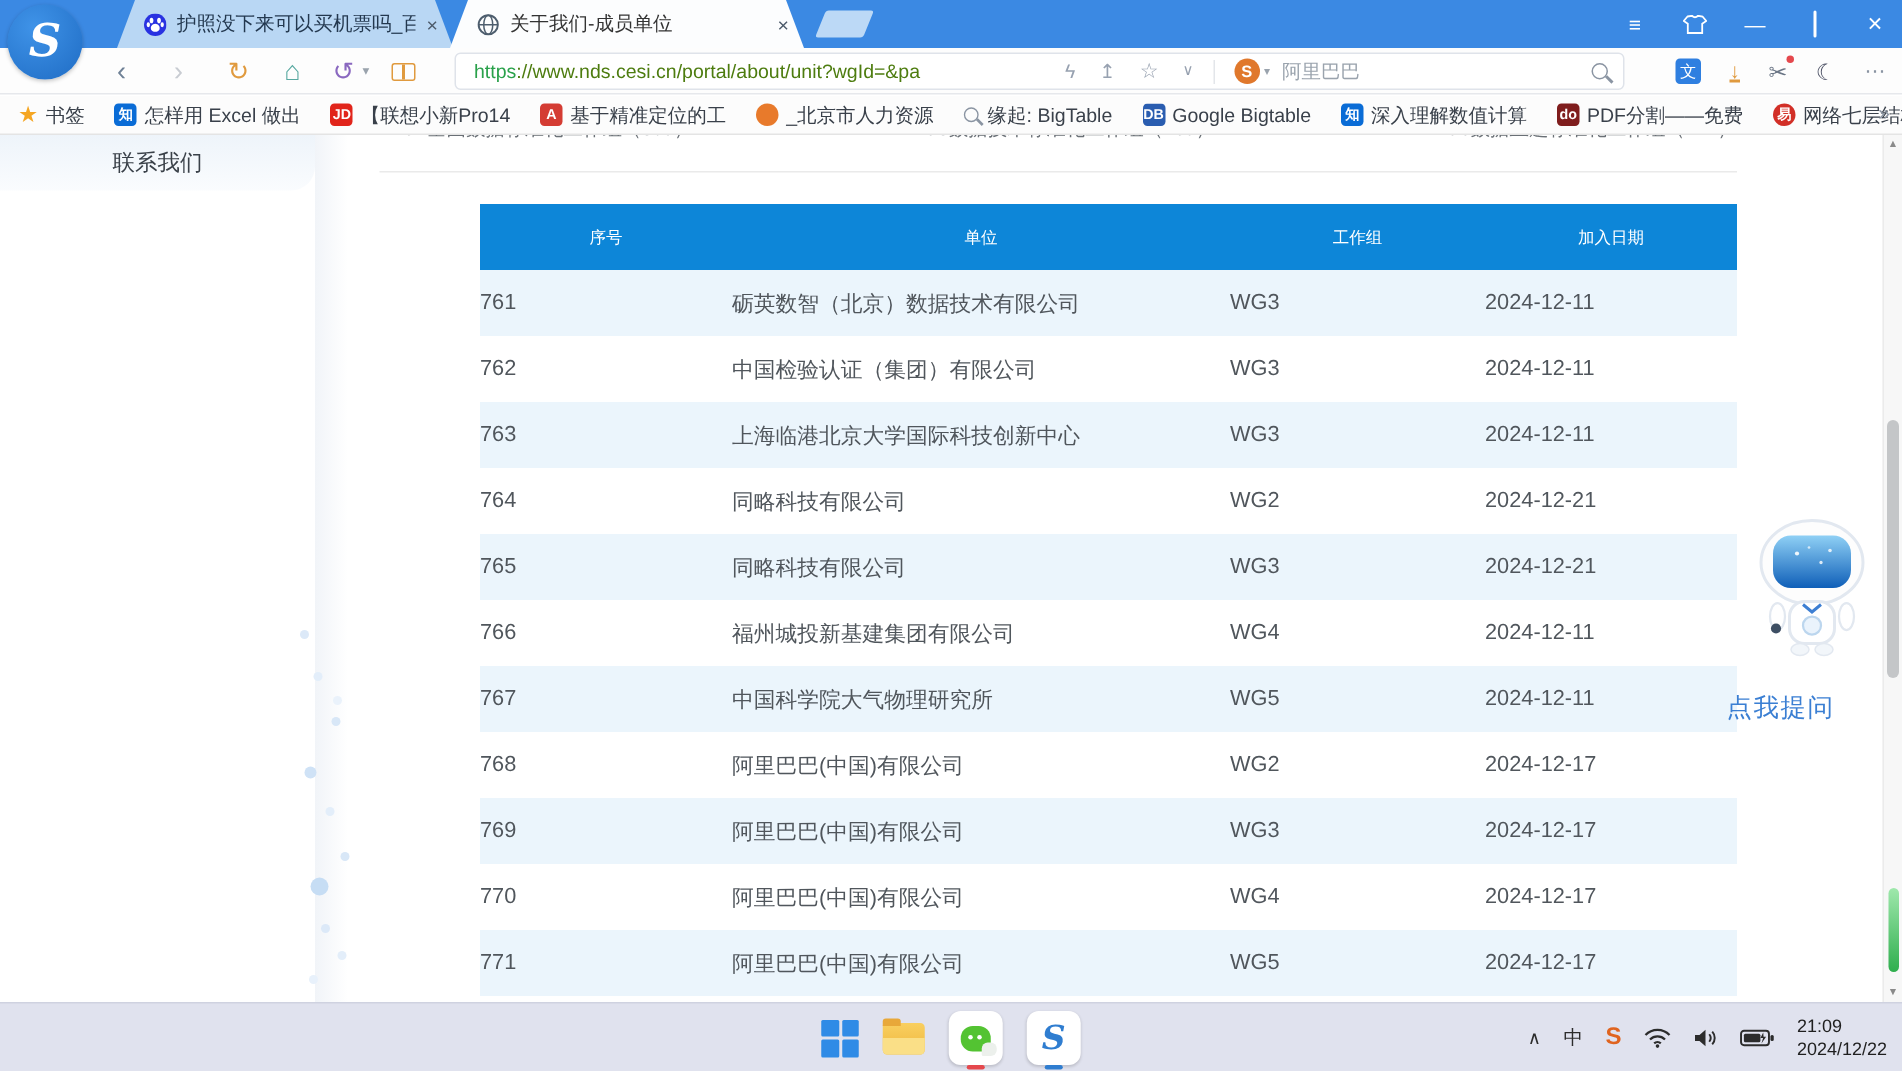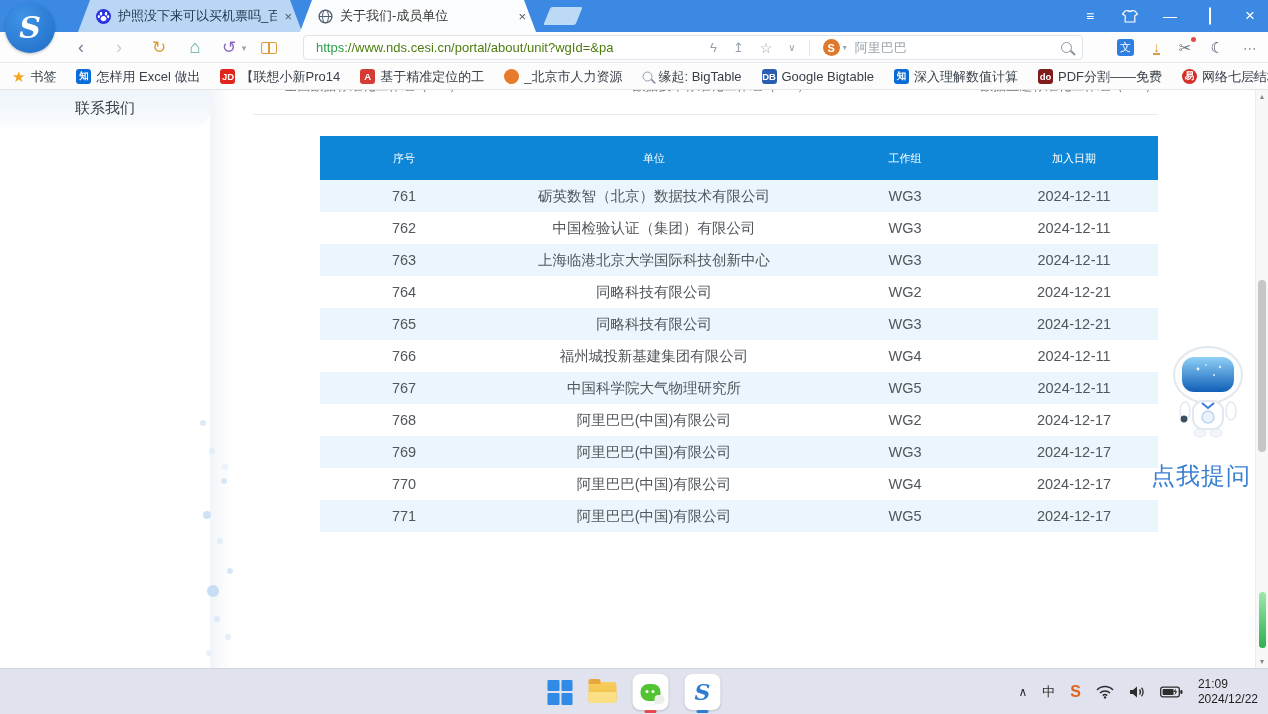--- a/index.html
+++ b/index.html
@@ -80,24 +80,24 @@
                   background:linear-gradient(90deg,rgba(120,150,190,.10),rgba(120,150,190,0))}
   #deco{position:absolute;left:200px;top:330px;width:6px;height:6px;border-radius:50%;background:#dce9f8;
         box-shadow:9px 28px 0 #e3eefa,21px 58px 0 #d8e7f7,4px 92px 0 1px #cfe2f6,17px 118px 0 #e3eefa,
                    27px 148px 0 #d8e7f7,10px 168px 0 3px #c6ddf4,22px 44px 0 #eaf2fb,14px 196px 0 #dce9f8,
                    25px 214px 0 #e3eefa,6px 230px 0 #e8f1fb}
   #clipped{position:absolute;left:255px;top:0;width:903px;height:11px;overflow:hidden;color:#6a7076;font-size:13px}
   #clipped .inner{margin-top:-13px;display:flex;justify-content:space-between;white-space:nowrap}
   #content-divider{position:absolute;left:253px;top:24px;width:905px;height:1px;background:#eaeaea}
   #members-table{position:absolute;left:320px;top:46px;width:838px;border-collapse:collapse;table-layout:fixed;font-size:14.5px}
   #members-table th{height:44px;background:#0d86d8;color:#fff;font-weight:400;font-size:11px}
-  #members-table td{height:32px;text-align:center;color:#50565c}
+  #members-table td{height:44px;color:#50565c}
   #members-table tr.alt{background:#ebf5fc}
   #robot{position:absolute;left:1168px;top:255px;width:80px;height:100px}
-  #ask-label{position:absolute;left:1151px;top:370px;width:100px;text-align:left;font-size:24px;
+  #ask-label{position:absolute;left:1151px;top:370px;width:100px;text-align:left;font-size:17px;
              color:#3b7fd3;letter-spacing:1px}
 
   
   #scrollbar{position:absolute;right:0;top:90px;width:13px;height:578px;background:#f7f7f7;border-left:1px solid #ebebeb}
   .sb-arrow{position:absolute;left:0;width:12px;text-align:center;font-size:7px;color:#8a8a8a}
   #sb-up{top:3px}
   #sb-down{bottom:3px}
   #sb-thumb{position:absolute;left:2px;top:190px;width:8px;height:172px;background:#c4c6c8;border-radius:5px}
   #sb-green{position:absolute;left:3px;bottom:20px;width:7px;height:56px;border-radius:4px;
             background:linear-gradient(180deg,#9fe8ac,#2fae4e)}

